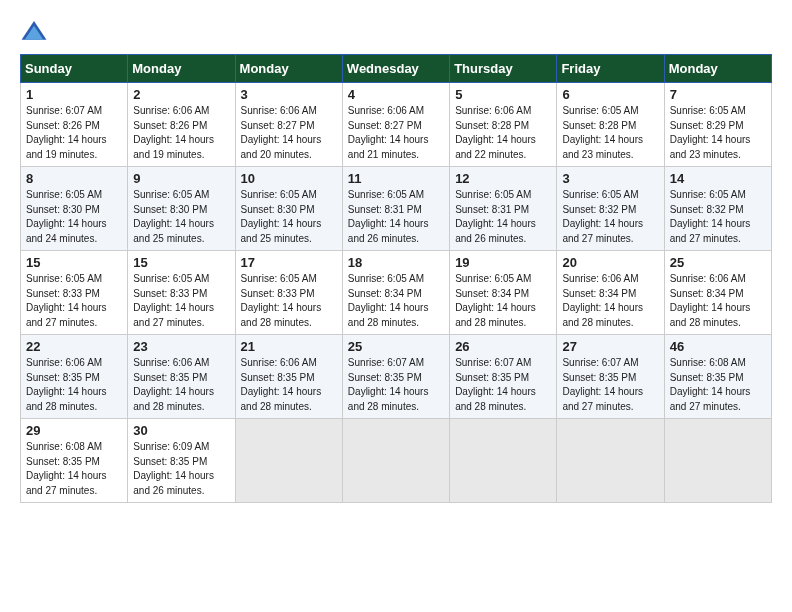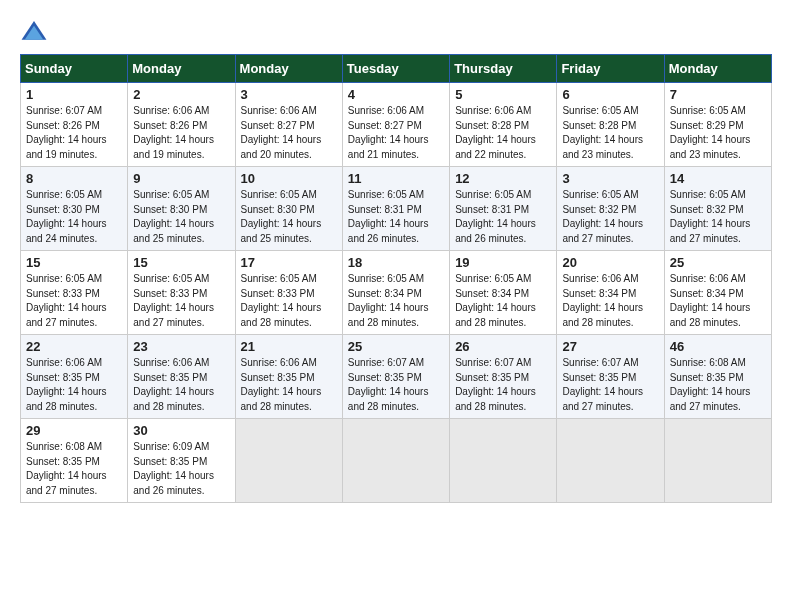--- a/index.html
+++ b/index.html
@@ -122,21 +122,21 @@
       <div class="subtitle"></div>
     </div>
   </div>
 
   <table class="calendar">
     <thead>
       <tr>
       <th>Sunday</th>
           <th>Monday</th>
           <th>Monday</th>
-          <th>Tuesday</th>
+          <th>Wednesday</th>
           <th>Thursday</th>
           <th>Friday</th>
           <th>Monday</th>
         </tr>
     </thead>
     <tbody id="calendar-body">
     <tr>
           <td>
             <span class="day-number">1</span>
             <div class="day-info">Sunrise: 6:07 AM<br>Sunset: 8:26 PM<br>Daylight: 14 hours and 19 minutes.</div>

